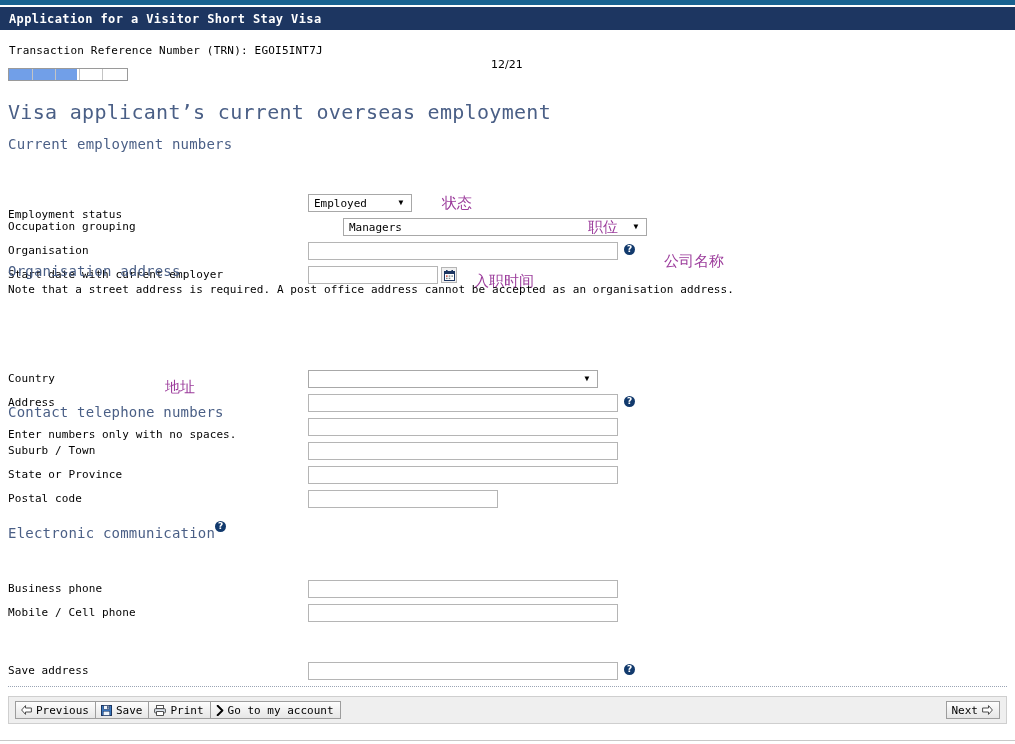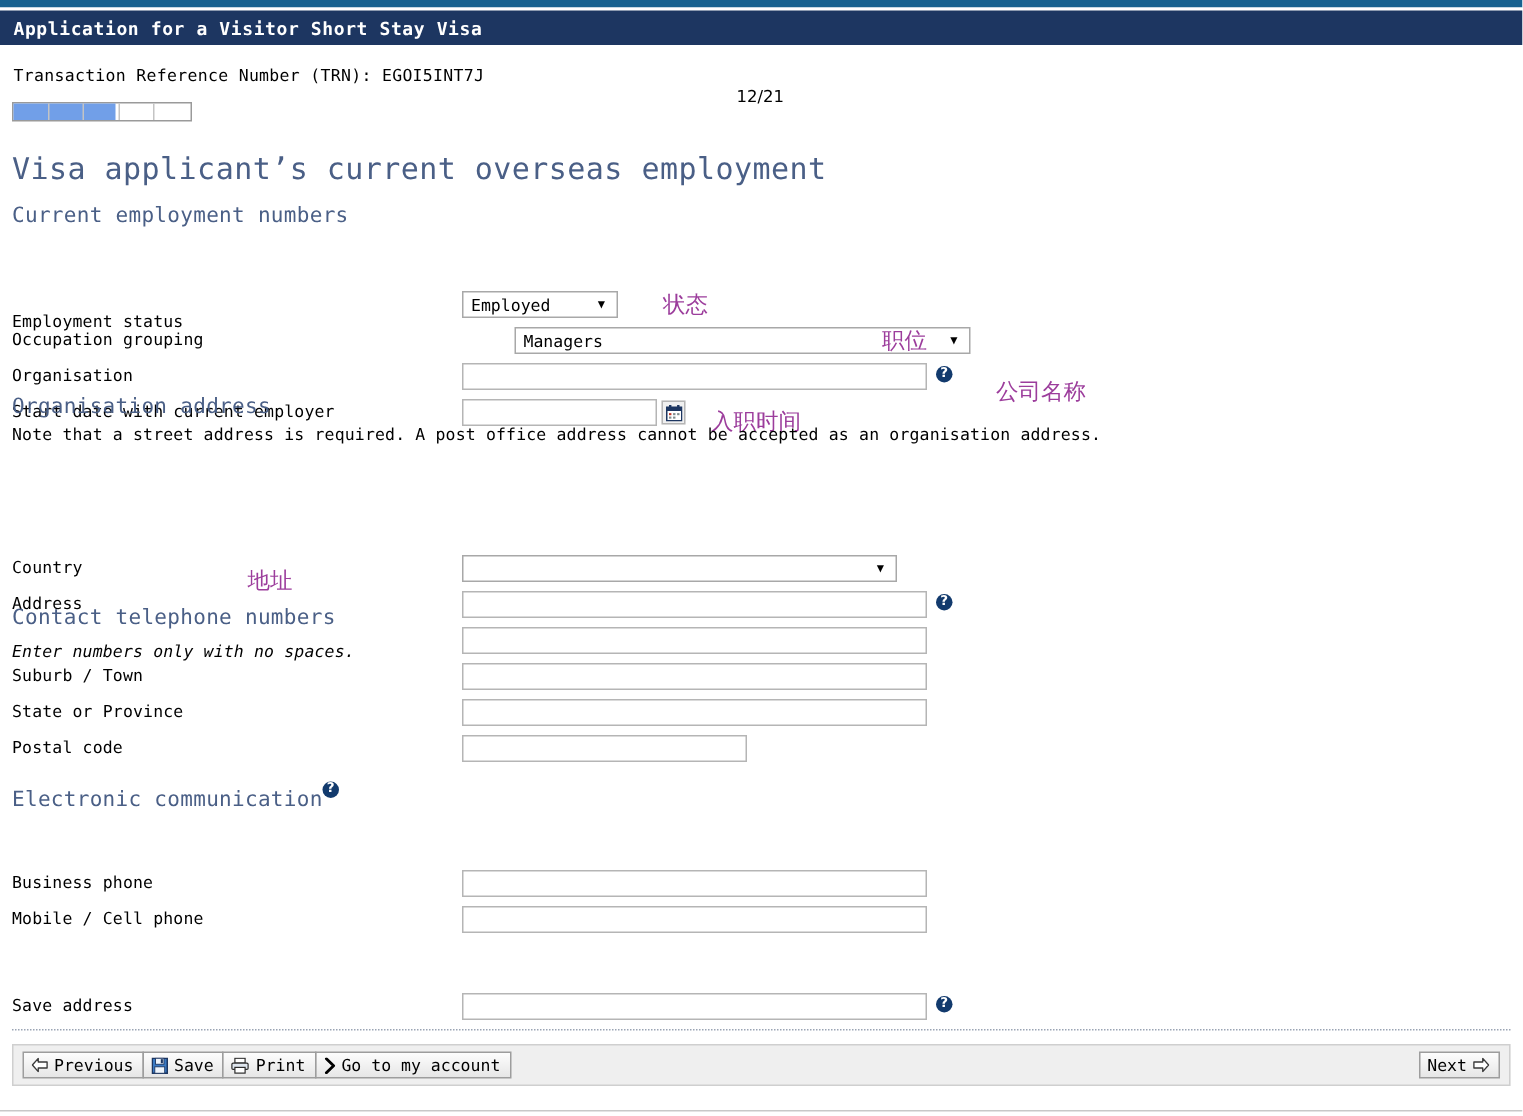--- a/index.html
+++ b/index.html
@@ -125,21 +125,21 @@
   #h-contact-tel   { left: 8px; top: 374px; }
   #h-electronic    { left: 8px; top: 495px; }
 
   .note-text {
     position: absolute;
     font-size: 11px;
     letter-spacing: 0.1px;
     white-space: nowrap;
   }
   #note-org-addr { left: 8px; top: 253px; }
-  #note-phones   { left: 8px; top: 398px; font-style: italic; }
+  #note-phones   { left: 8px; top: 398px; }
 
   
   .frow-label {
     position: absolute;
     left: 8px;
     font-size: 11px;
     letter-spacing: 0.1px;
     white-space: nowrap;
   }
   .field {

